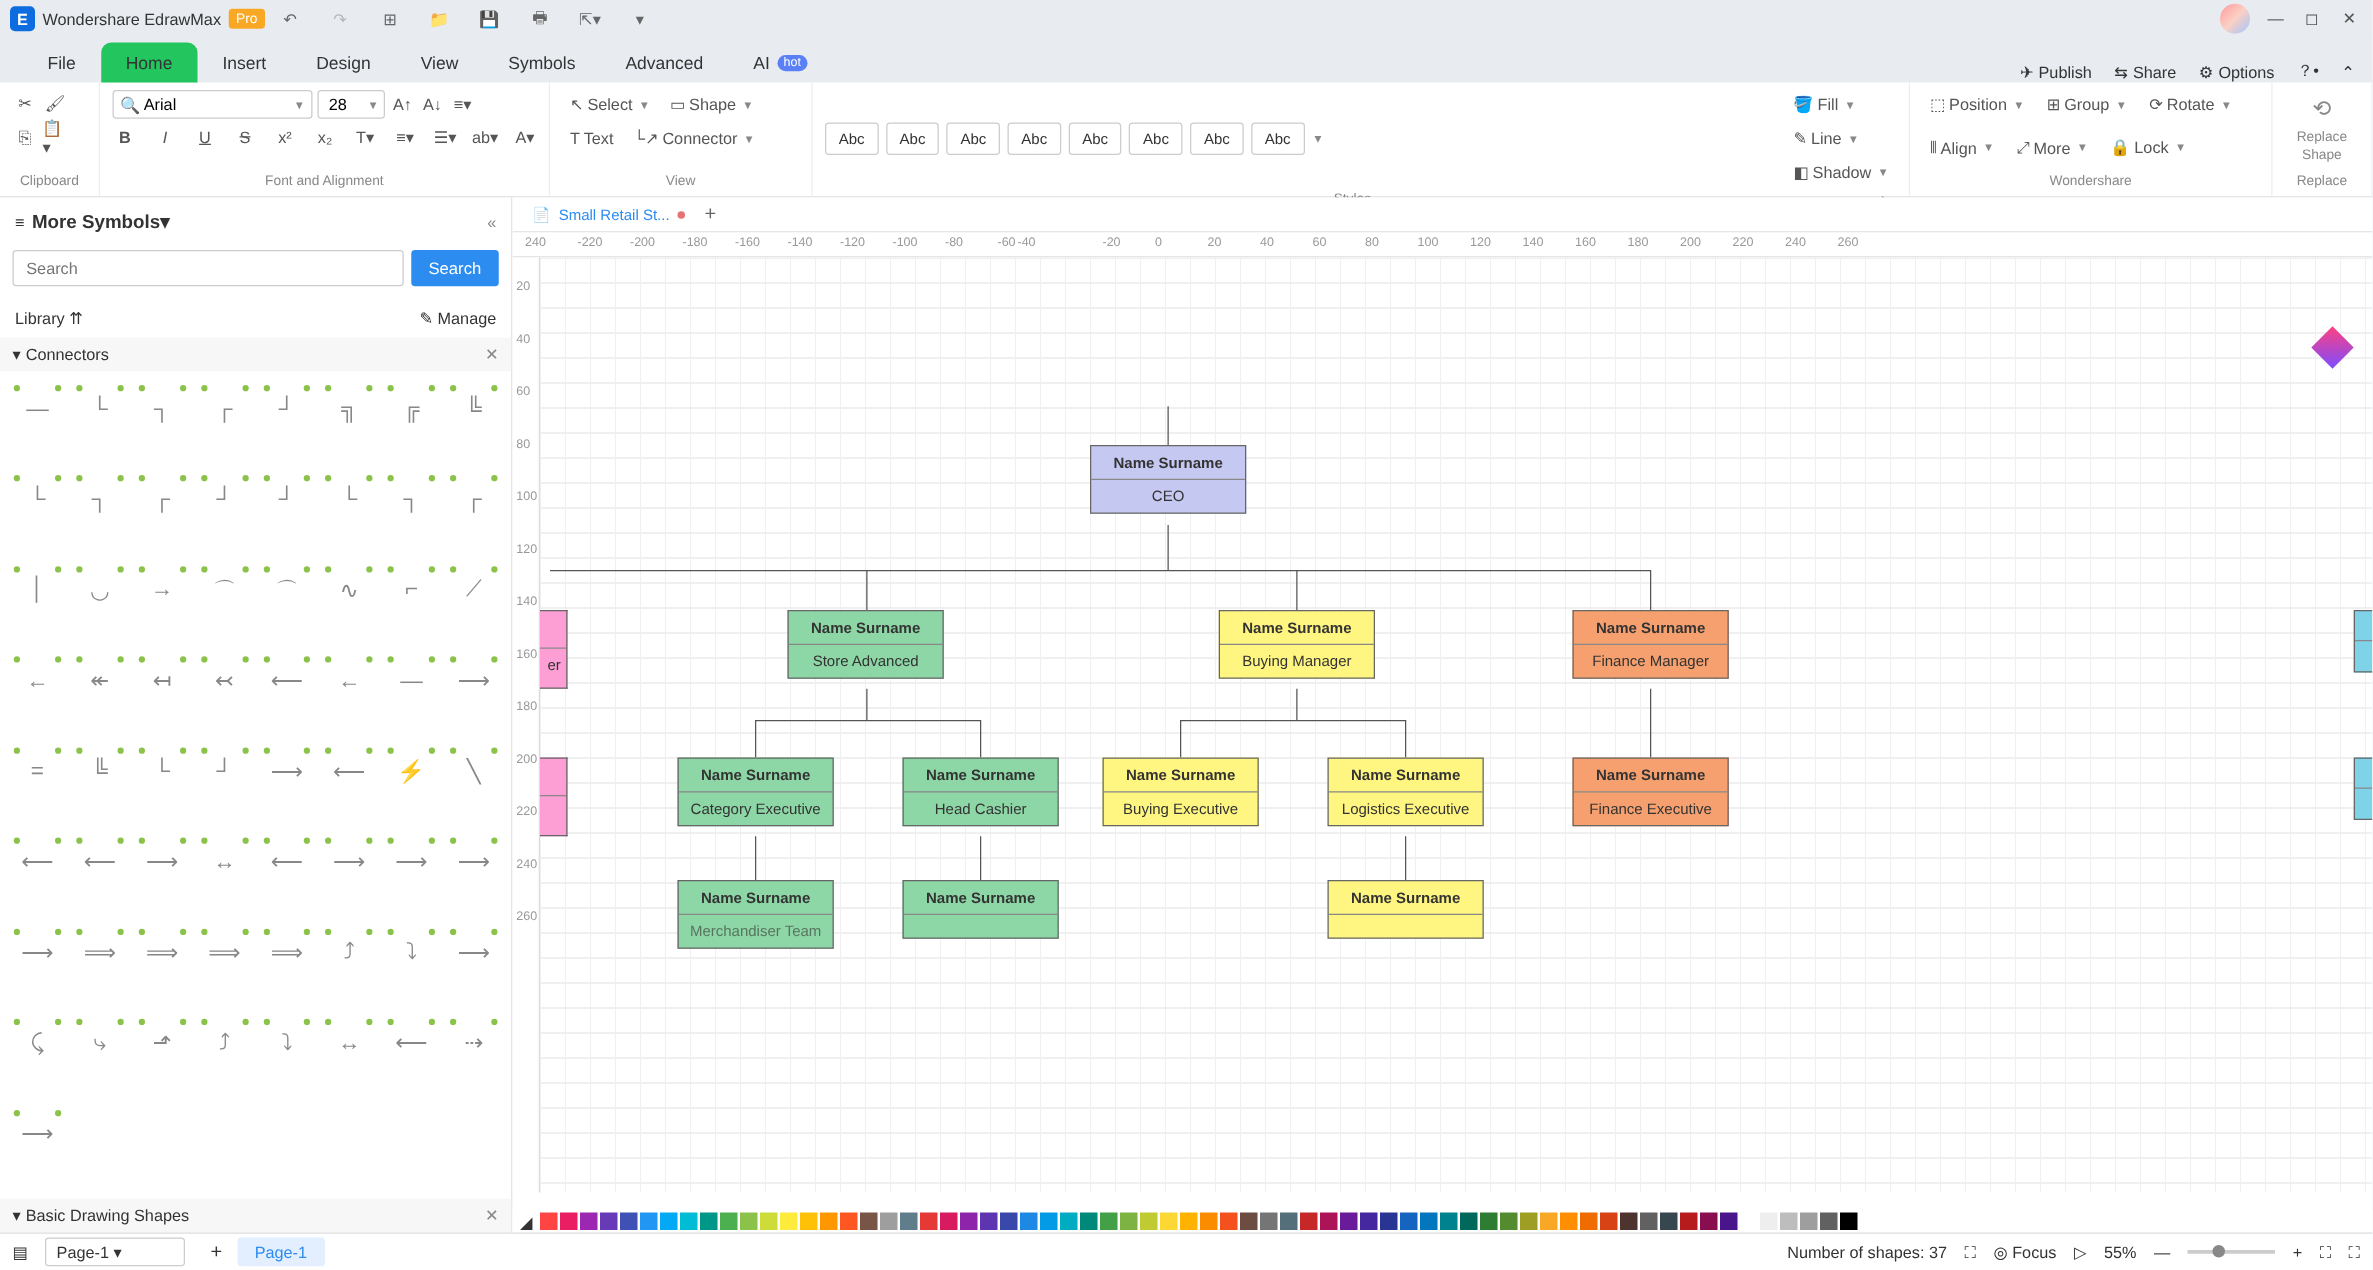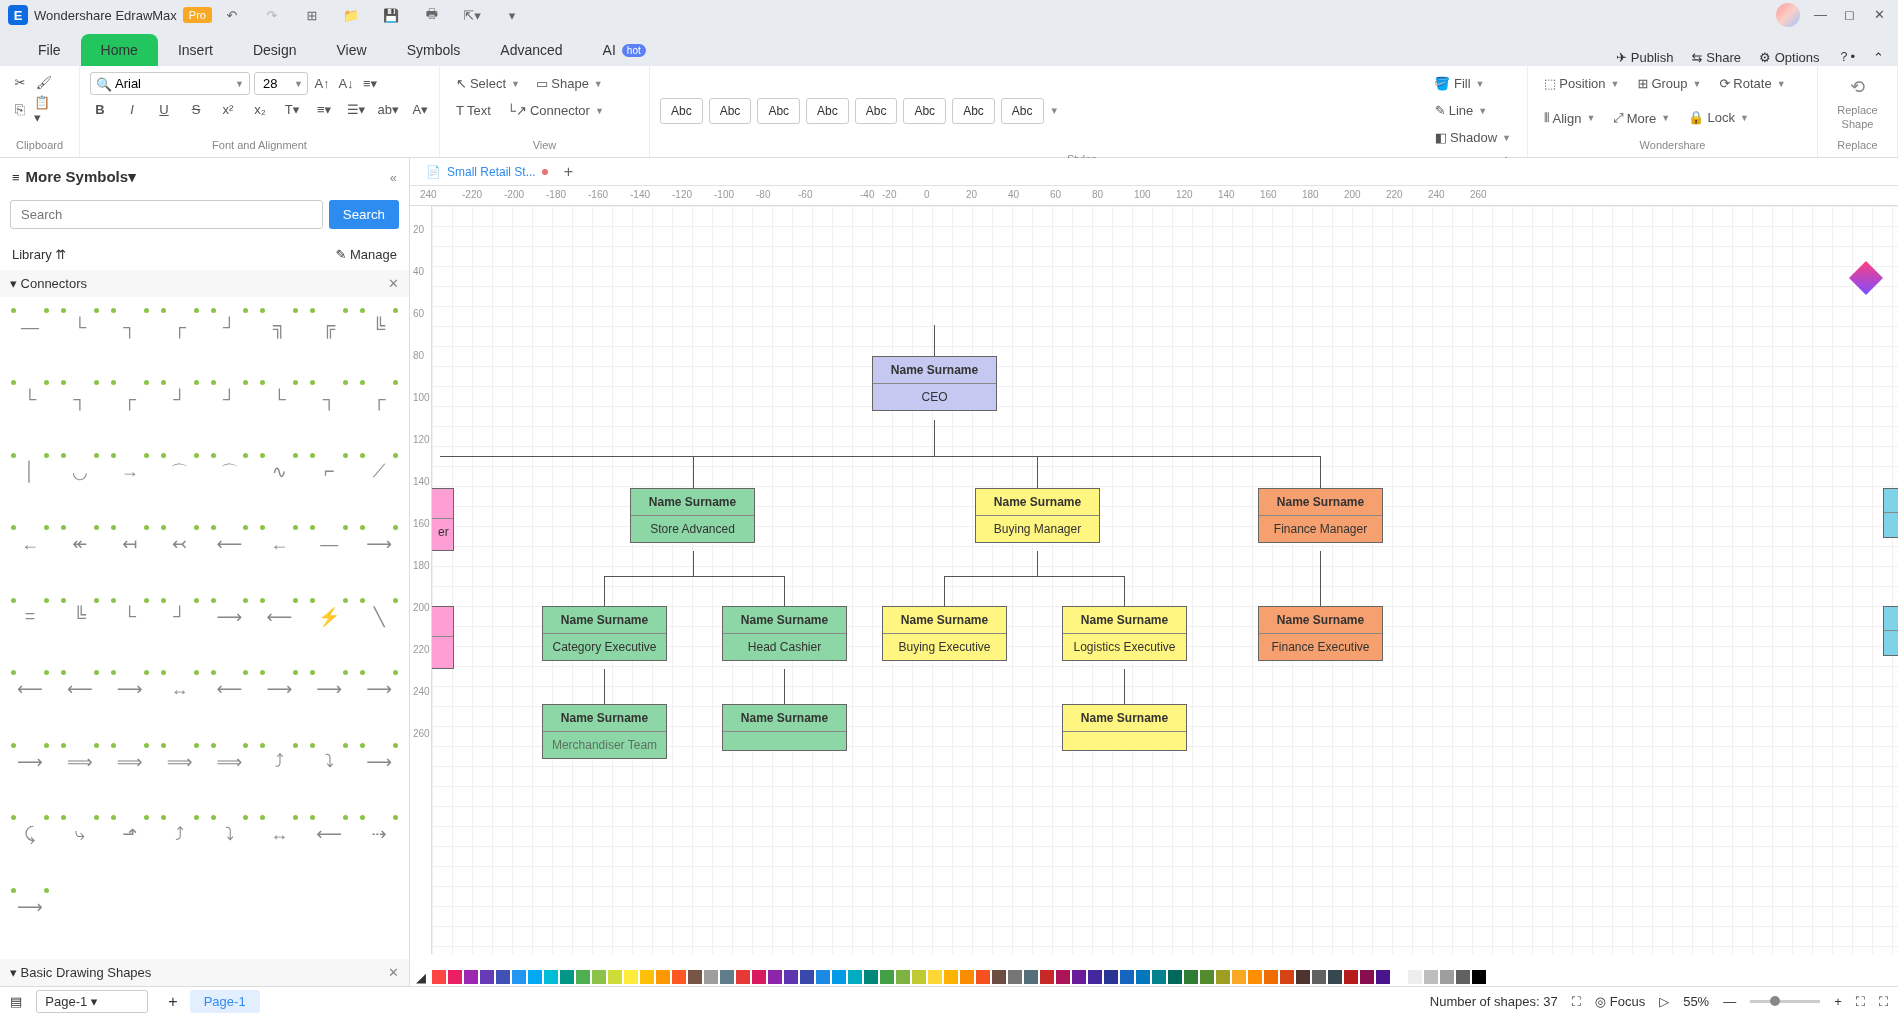--- a/index.html
+++ b/index.html
@@ -579,21 +579,21 @@
         <span class="ruler-tick" style="left: 10px;">240</span>
         <span class="ruler-tick" style="left: 52px;">-220</span>
         <span class="ruler-tick" style="left: 94px;">-200</span>
         <span class="ruler-tick" style="left: 136px;">-180</span>
         <span class="ruler-tick" style="left: 178px;">-160</span>
         <span class="ruler-tick" style="left: 220px;">-140</span>
         <span class="ruler-tick" style="left: 262px;">-120</span>
         <span class="ruler-tick" style="left: 304px;">-100</span>
         <span class="ruler-tick" style="left: 346px;">-80</span>
         <span class="ruler-tick" style="left: 388px;">-60</span>
-        <span class="ruler-tick" style="left: 450px;">-40</span>
+        <span class="ruler-tick" style="left: 404px;">-40</span>
         <span class="ruler-tick" style="left: 472px;">-20</span>
         <span class="ruler-tick" style="left: 514px;">0</span>
         <span class="ruler-tick" style="left: 556px;">20</span>
         <span class="ruler-tick" style="left: 598px;">40</span>
         <span class="ruler-tick" style="left: 640px;">60</span>
         <span class="ruler-tick" style="left: 682px;">80</span>
         <span class="ruler-tick" style="left: 724px;">100</span>
         <span class="ruler-tick" style="left: 766px;">120</span>
         <span class="ruler-tick" style="left: 808px;">140</span>
         <span class="ruler-tick" style="left: 850px;">160</span>

